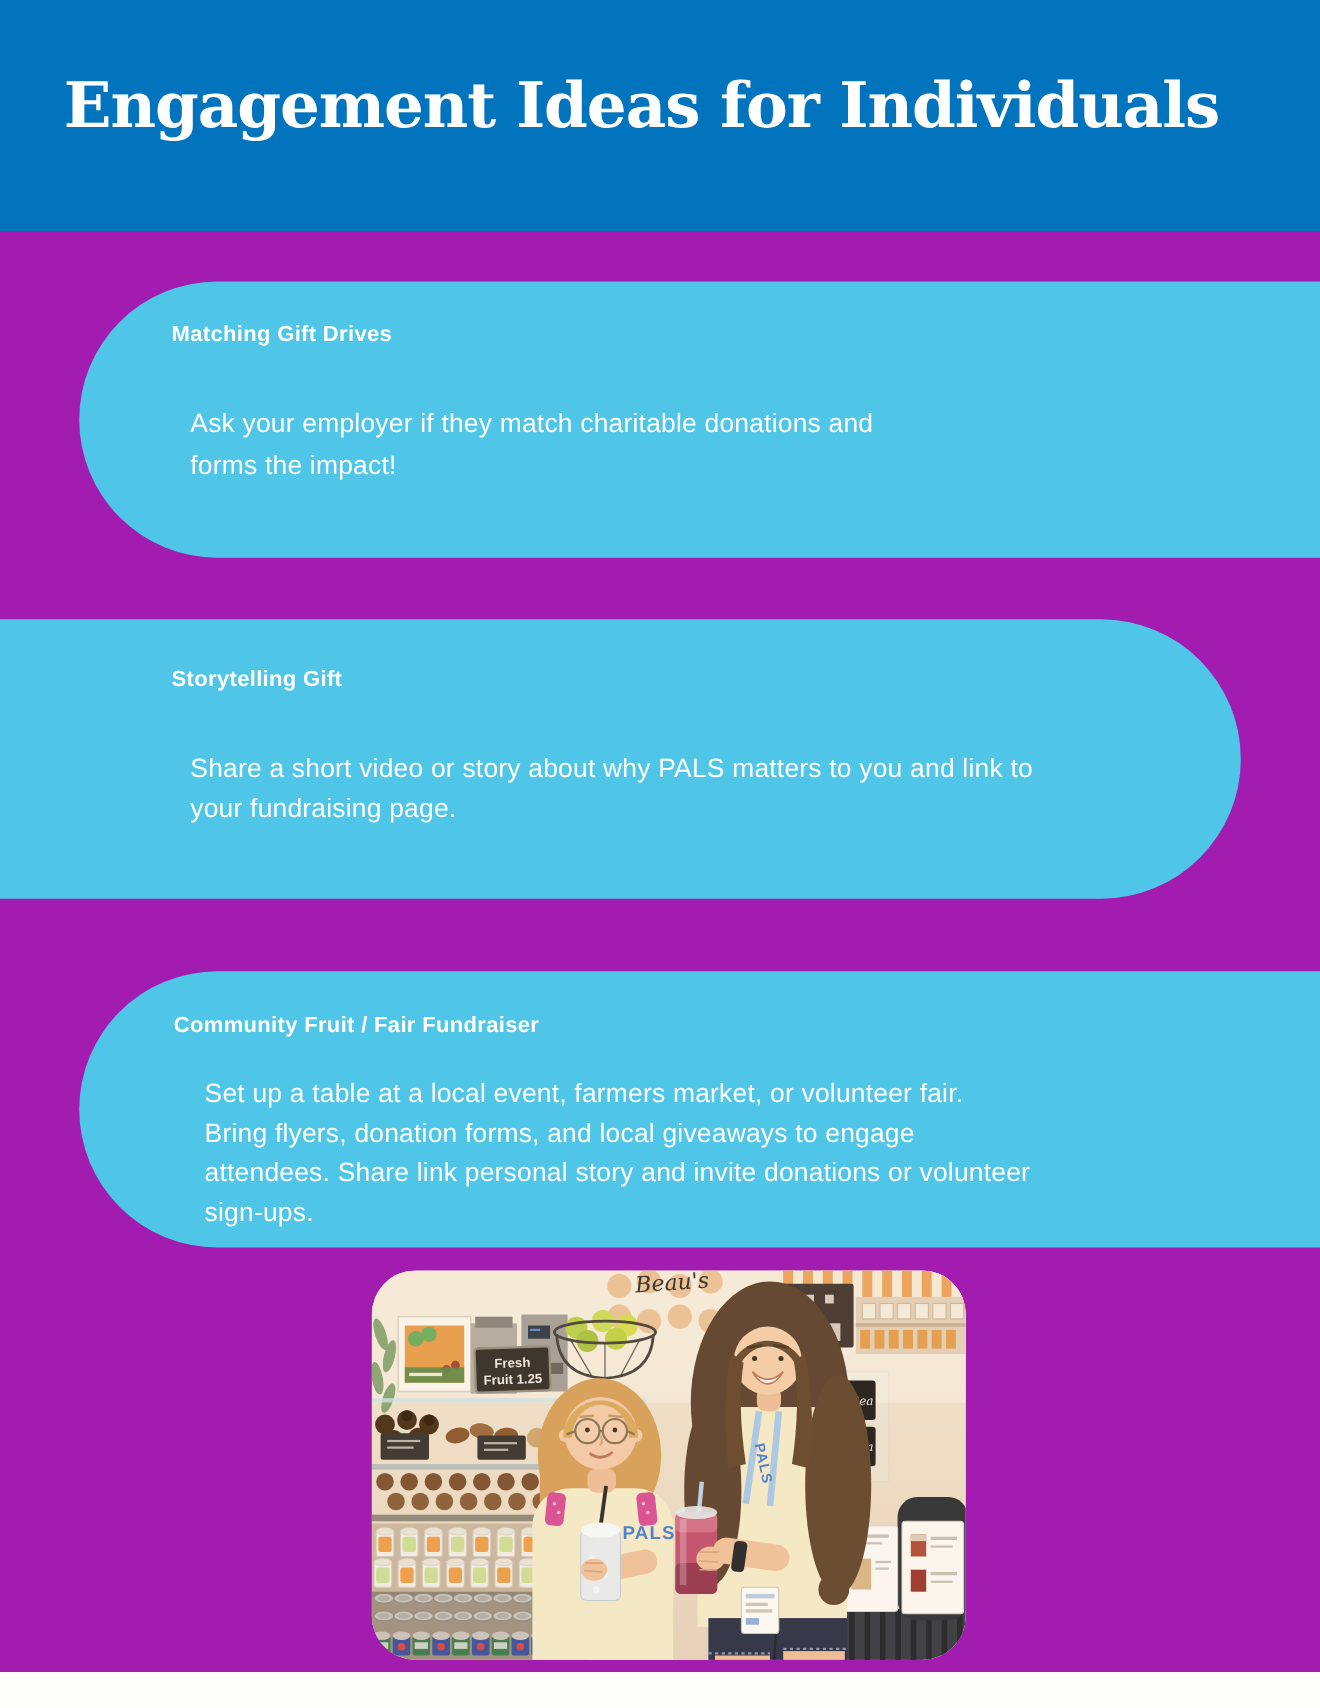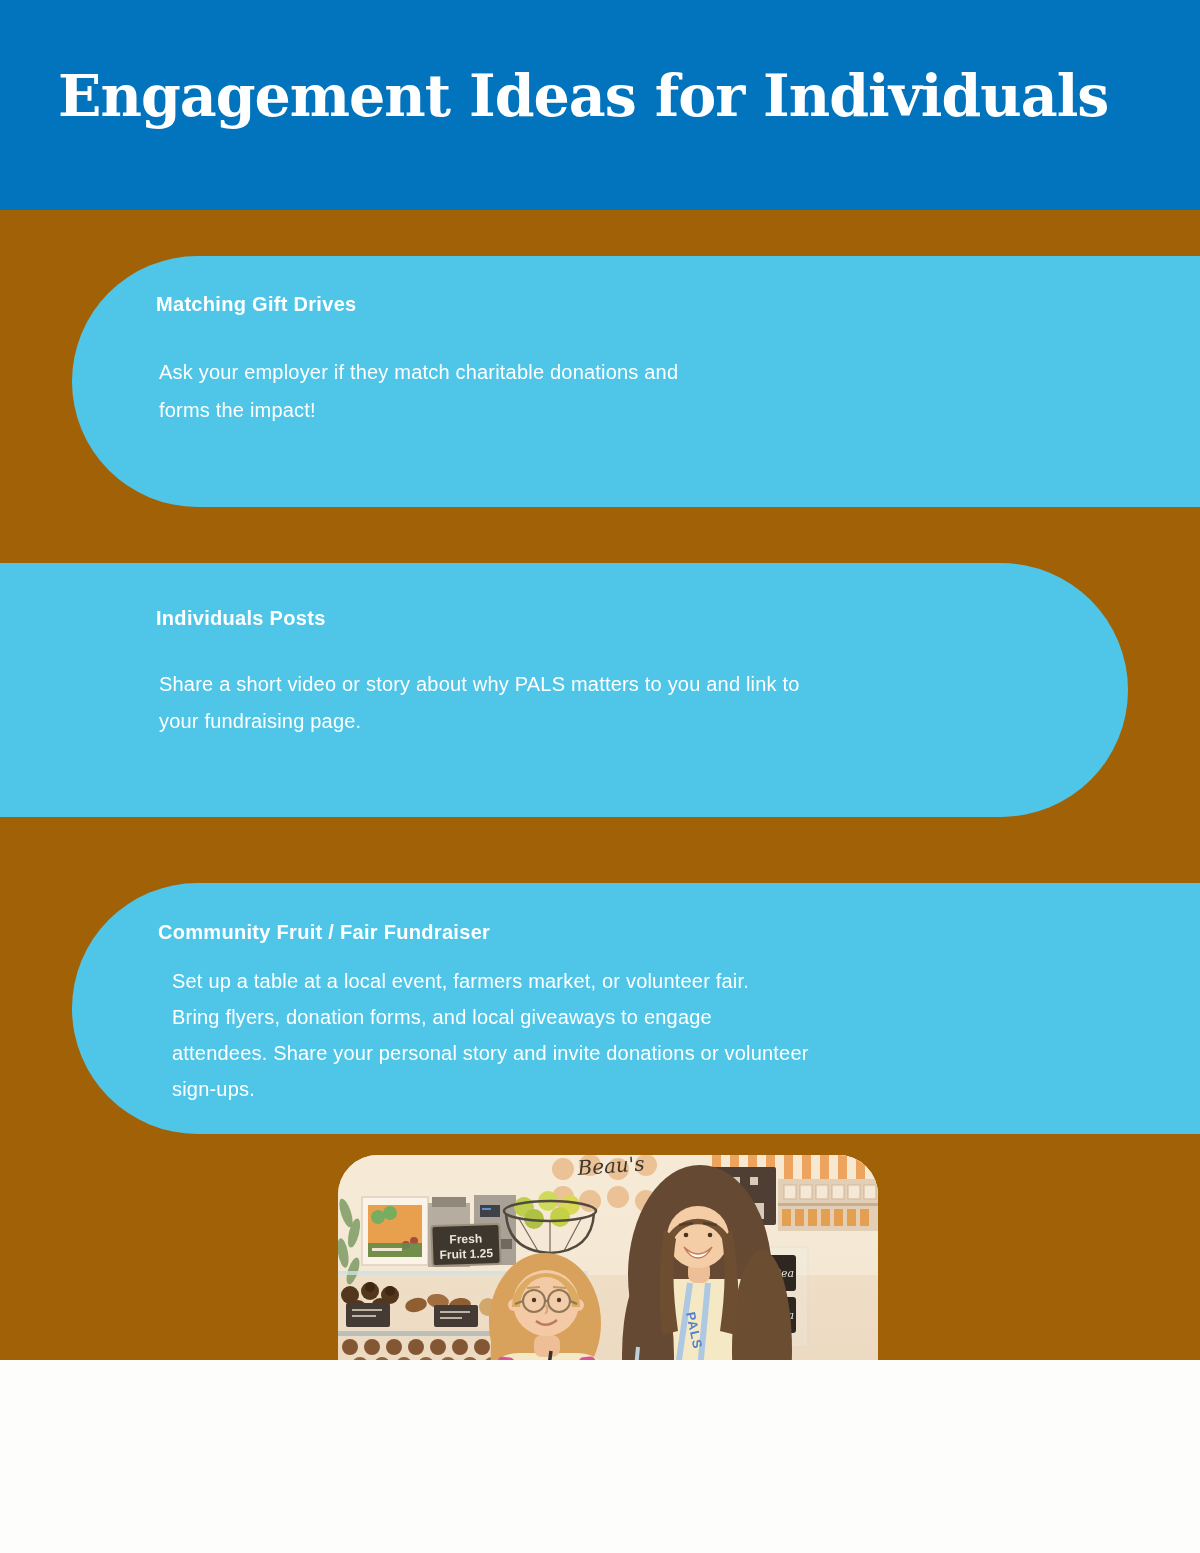--- a/index.html
+++ b/index.html
@@ -1,25 +1,25 @@
 <!DOCTYPE html>
 <html><head>
 <meta charset="utf-8">
 <style>
   html,body{margin:0;padding:0;}
   body{background:#fdfdfc;}
-  .page{position:relative;width:1200px;height:1360px;background:#a16207;overflow:hidden;
+  .page{position:relative;width:1200px;height:1520px;background:#a21caf;overflow:hidden;
         font-family:"Liberation Sans",sans-serif;}
   .banner{position:absolute;left:0;top:0;width:1200px;height:210px;background:#0273bd;}
   .banner h1{position:absolute;left:58px;top:62px;margin:0;color:#ffffff;
              font-family:"DejaVu Serif",serif;font-weight:bold;font-size:57px;
              letter-spacing:-1px;white-space:nowrap;}
   .card{position:absolute;background:#4fc6e8;color:#ffffff;}
   .card h2{position:absolute;margin:0;font-size:20px;font-weight:bold;letter-spacing:.3px;white-space:nowrap;}
-  .card .body{position:absolute;margin:2px;font-size:20px;font-weight:normal;letter-spacing:.2px;}
+  .card .body{position:absolute;margin:16px;font-size:24px;font-weight:normal;letter-spacing:.2px;}
   .card .line{display:block;white-space:nowrap;}
   #card-matching{left:72px;top:256px;width:1128px;height:251px;border-radius:126px 0 0 126px;}
   #card-matching h2{left:84px;top:37px;}
   #card-matching .body{left:85px;top:95px;line-height:38px;}
   #card-storytelling{left:0;top:563px;width:1128px;height:254px;border-radius:0 127px 127px 0;}
   #card-storytelling h2{left:156px;top:44px;}
   #card-storytelling .body{left:157px;top:101px;line-height:37px;}
   #card-community{left:72px;top:883px;width:1128px;height:251px;border-radius:126px 0 0 126px;}
   #card-community h2{left:86px;top:38px;}
   #card-community .body{left:98px;top:78px;line-height:36px;}
@@ -41,33 +41,33 @@
 
   <section class="card" id="card-matching">
     <h2>Matching Gift Drives</h2>
     <p class="body">
       <span class="line">Ask your employer if they match charitable donations and</span>
       <span class="line">forms the impact!</span>
     </p>
   </section>
 
   <section class="card" id="card-storytelling">
-    <h2>Individuals Posts</h2>
+    <h2>Storytelling Gift</h2>
     <p class="body">
       <span class="line">Share a short video or story about why PALS matters to you and link to</span>
       <span class="line">your fundraising page.</span>
     </p>
   </section>
 
   <section class="card" id="card-community">
     <h2>Community Fruit / Fair Fundraiser</h2>
     <p class="body">
       <span class="line">Set up a table at a local event, farmers market, or volunteer fair.</span>
       <span class="line">Bring flyers, donation forms, and local giveaways to engage</span>
-      <span class="line">attendees. Share your personal story and invite donations or volunteer</span>
+      <span class="line">attendees. Share link personal story and invite donations or volunteer</span>
       <span class="line">sign-ups.</span>
     </p>
   </section>
 
   <figure class="photo" title="Two smiling young women in cream PALS t-shirts holding cold drinks in front of a bakery cafe counter with pastries, fruit cups, canned drinks and menu signs">
     <svg viewBox="0 0 540 354" xmlns="http://www.w3.org/2000/svg">
       <defs>
         <linearGradient id="bgg" x1="0" y1="0" x2="0" y2="1">
           <stop offset="0" stop-color="#f6ead6"></stop>
             <stop offset="1" stop-color="#e6d4bd"></stop>

